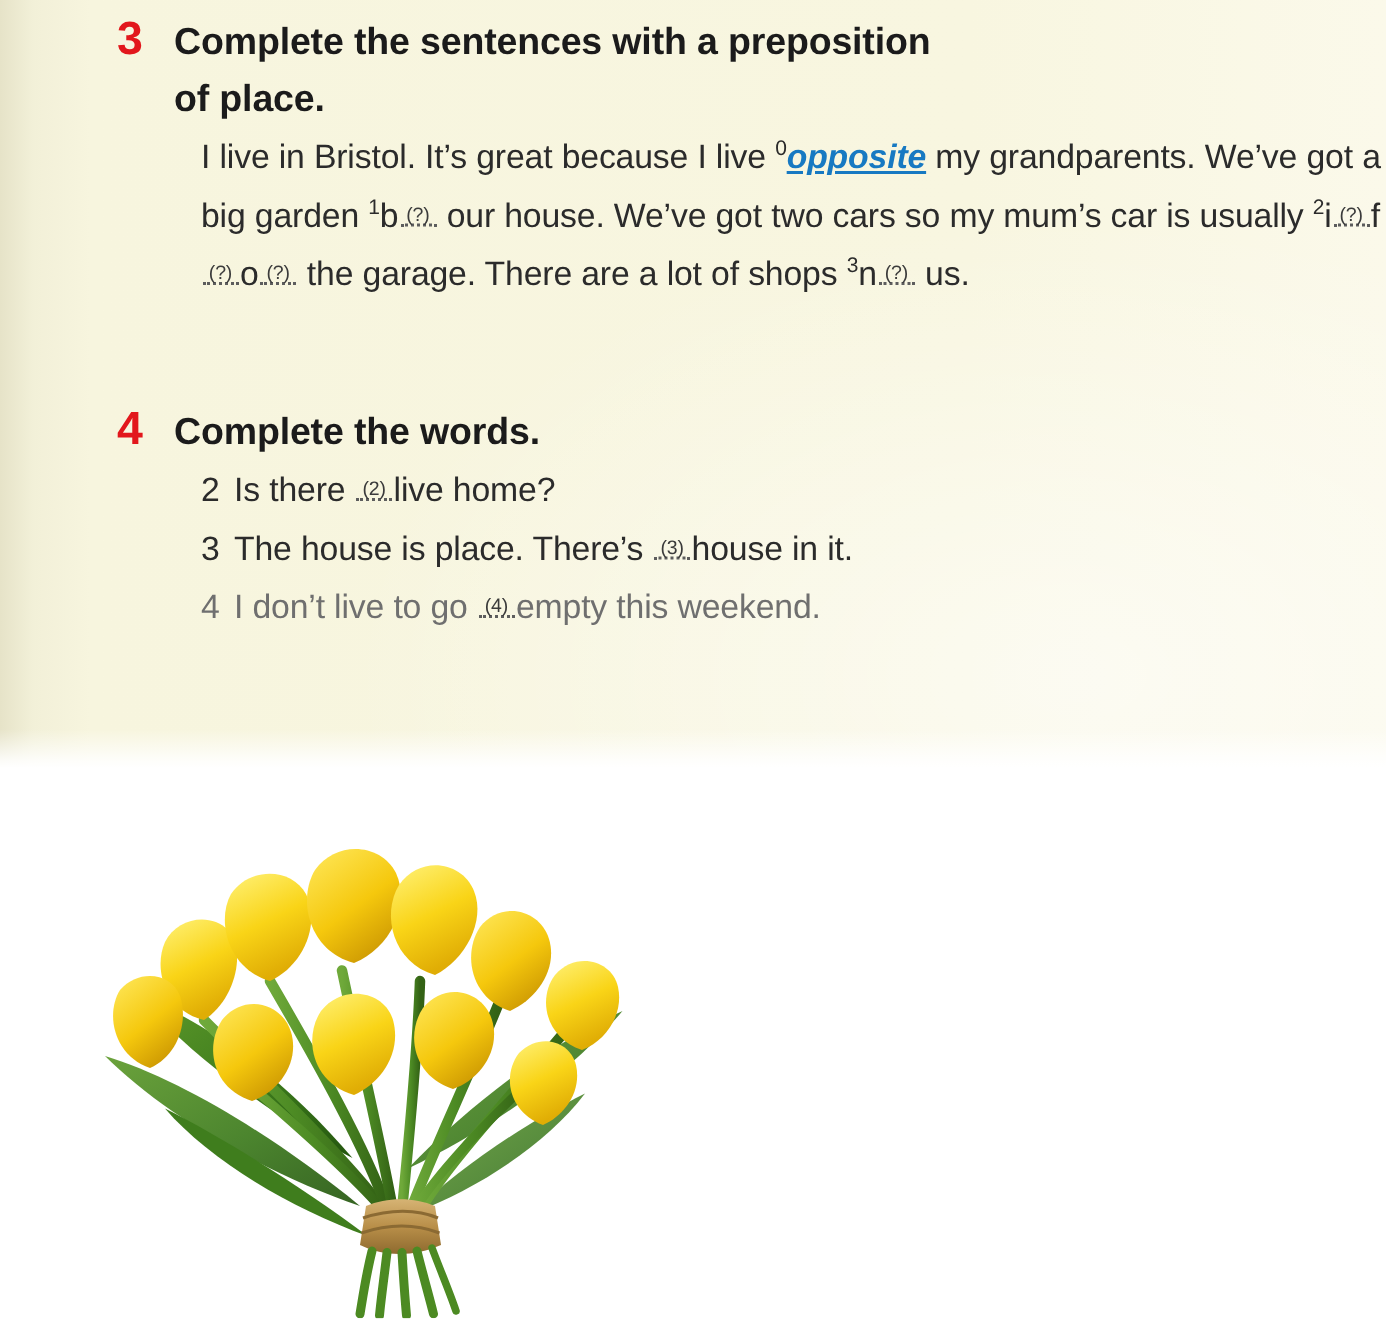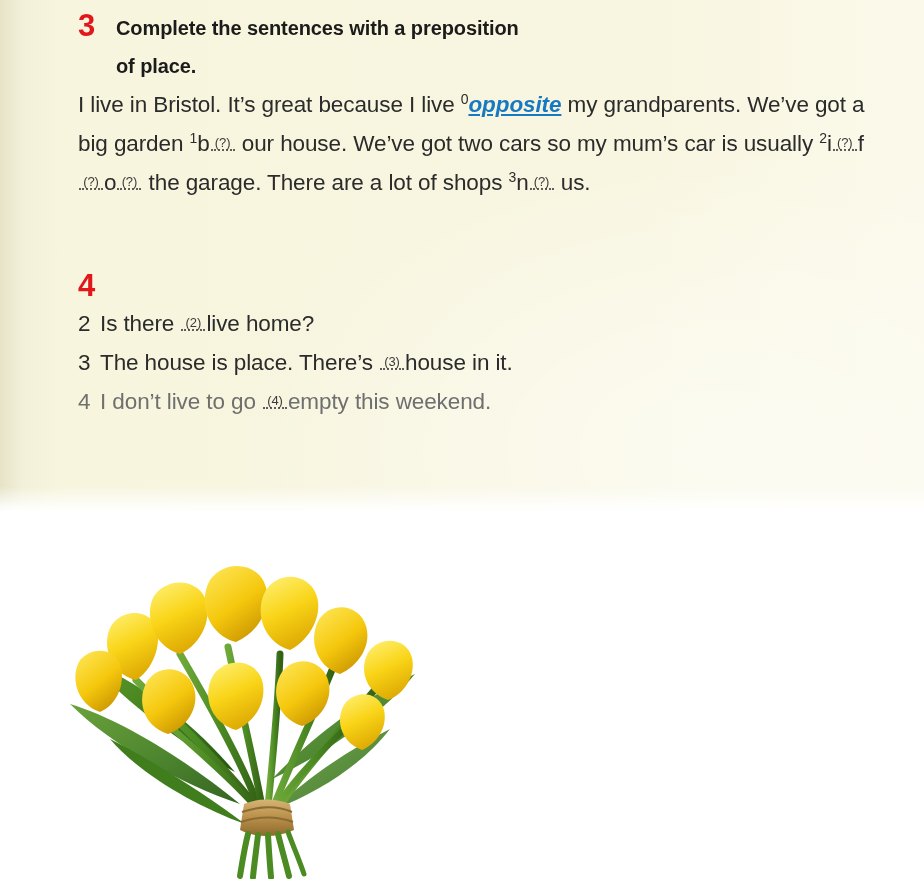--- a/index.html
+++ b/index.html
@@ -56,28 +56,29 @@
   .ex-num {
     color: #e2171c;
     font-size: 31px;
     font-weight: bold;
     line-height: 36px;
     width: 38px;
     flex: 0 0 38px;
   }
   .ex-title {
     color: #1b1b1b;
-    font-size: 20px;
+    font-size: 25px;
     font-weight: bold;
     line-height: 38px;
     letter-spacing: -0.1px;
     padding-top: 1px;
   }
 
   .ex-body {
+    margin-left: 56px;
     color: #2b2b2b;
     font-size: 22.5px;
     line-height: 39px;
     letter-spacing: -0.1px;
     max-width: 790px;
   }
 
   .para { margin: 0; }
 
   .ans {
@@ -149,20 +150,21 @@
         </div>
       </div>
       <div class="ex-body">
         <p class="para"><span>I live in Bristol. It’s great because I live </span><span class="sup">0</span><span class="ans">opposite</span><span> my grandparents. We’ve got a big garden </span><span class="sup">1</span><span>b</span><span class="blank">(?)</span><span> our house. We’ve got two cars so my mum’s car is usually </span><span class="sup">2</span><span>i</span><span class="blank">(?)</span><span>f</span><span class="blank">(?)</span><span>o</span><span class="blank">(?)</span><span> the garage. There are a lot of shops </span><span class="sup">3</span><span>n</span><span class="blank">(?)</span><span> us.</span></p>
       </div>
     </section>
 
     <section class="exercise ex4">
       <div class="ex-head">
         <div class="ex-num">4</div>
+        <div class="ex-title">Complete the words.</div>
       </div>
       <div class="ex-body" id="ex4-list">
           <span class="list-line"><span class="li-num">2</span><span>Is there </span><span class="blank">(2)</span><span>live home?</span></span>
           <span class="list-line"><span class="li-num">3</span><span>The house is place. There’s </span><span class="blank">(3)</span><span>house in it.</span></span>
           <span class="list-line"><span class="li-num">4</span><span>I don’t live to go </span><span class="blank">(4)</span><span>empty this weekend.</span></span>
         </div>
     </section>
 
   </div>
 

